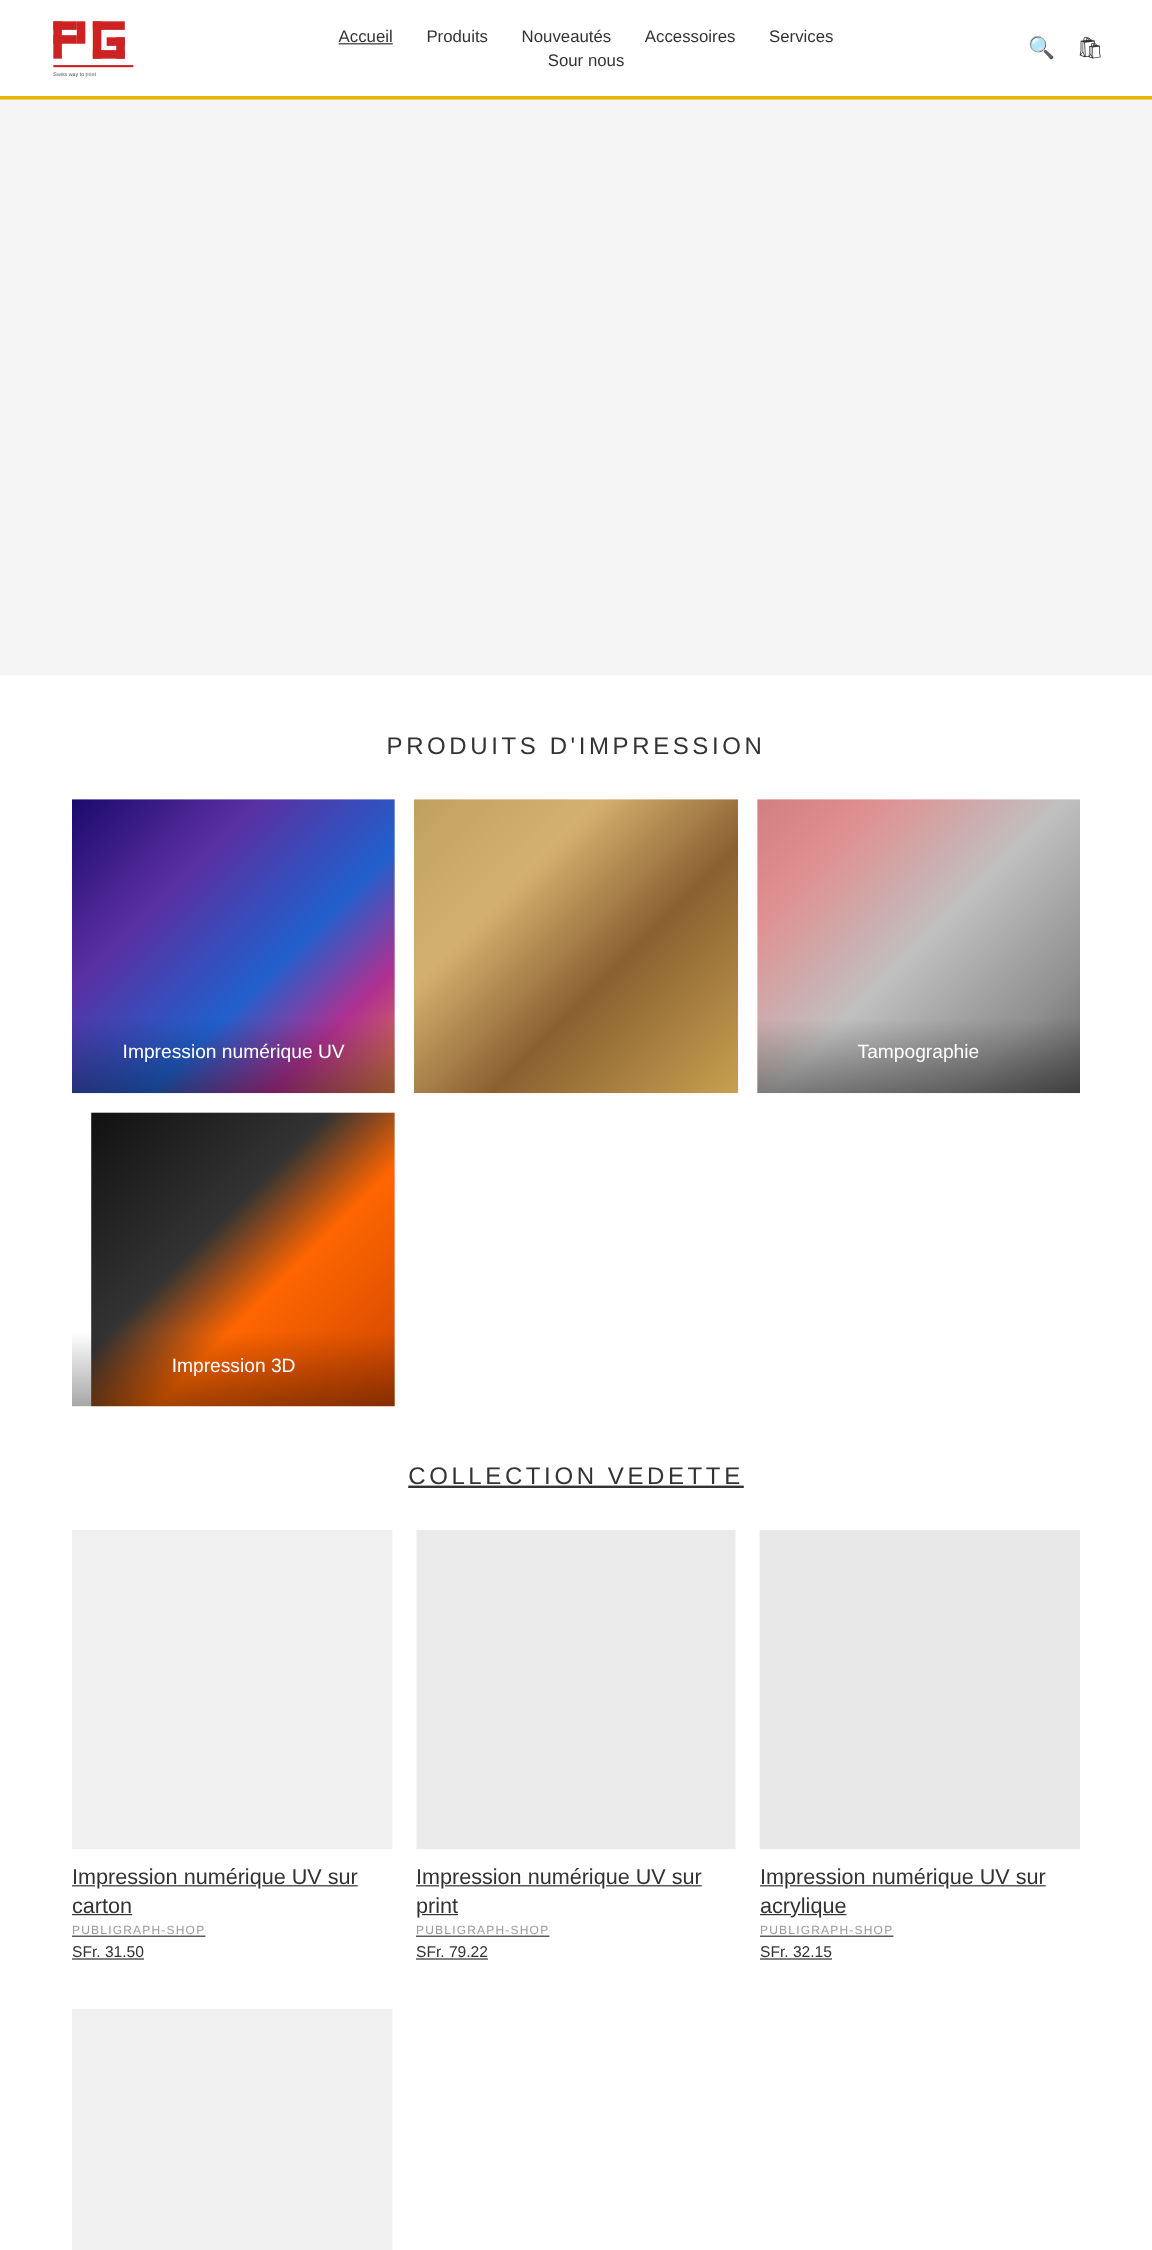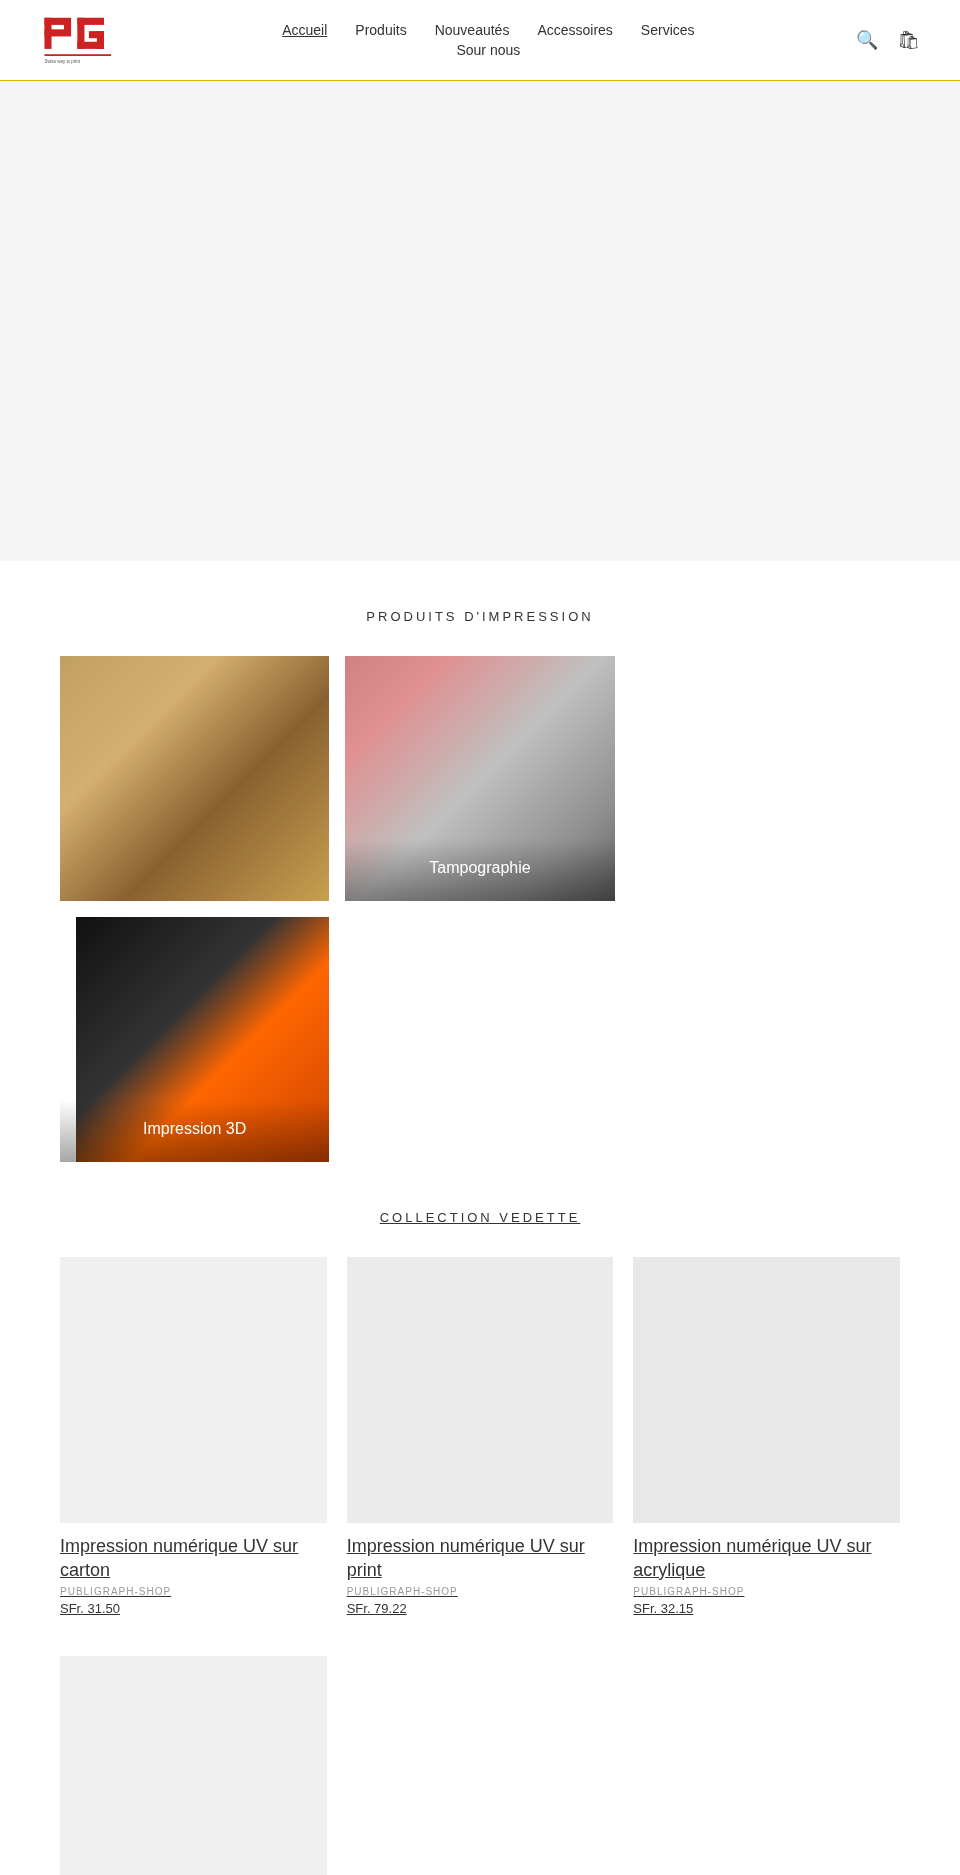--- a/index.html
+++ b/index.html
@@ -4,21 +4,21 @@
   <style>
     * { margin: 0; padding: 0; box-sizing: border-box; }
     body { font-family: Arial, Helvetica, sans-serif; background: #fff; color: #333; }
 
     
     header {
       display: flex;
       align-items: center;
       justify-content: space-between;
       padding: 12px 40px;
-      border-bottom: 1px solid #eab308;
+      border-bottom: 3px solid #eab308;
       position: relative;
     }
     .logo-wrap {
       display: flex;
       align-items: center;
     }
     .logo-svg {
       width: 80px;
       height: 56px;
     }
@@ -59,21 +59,21 @@
     
     .hero {
       width: 100%;
       height: 480px;
       background: #f5f5f5;
     }
 
     
     .section-title {
       text-align: center;
-      font-size: 13px;
+      font-size: 20px;
       letter-spacing: 3px;
       font-weight: 400;
       color: #333;
       margin: 48px 0 32px;
     }
 
     
     .products-section {
       padding: 0 60px;
     }
@@ -221,20 +221,24 @@
   </div>
 </header>
 
 <div class="hero"></div>
 
 <section class="products-section">
   <h2 class="section-title">PRODUITS D'IMPRESSION</h2>
 
   <div class="products-grid">
     <div class="product-card">
+      <div class="product-card-img img-uv"></div>
+      <div class="product-card-label">Impression numérique UV</div>
+    </div>
+    <div class="product-card">
       <div class="product-card-img img-seri"></div>
     </div>
     <div class="product-card">
       <div class="product-card-img img-tampo"></div>
       <div class="product-card-label">Tampographie</div>
     </div>
   </div>
 
   <div style="max-width:880px; margin: 16px auto 0; display: grid; grid-template-columns: repeat(3,1fr); gap:16px;">
     <div class="product-card" style="aspect-ratio:1.1;padding-left:16px;">

